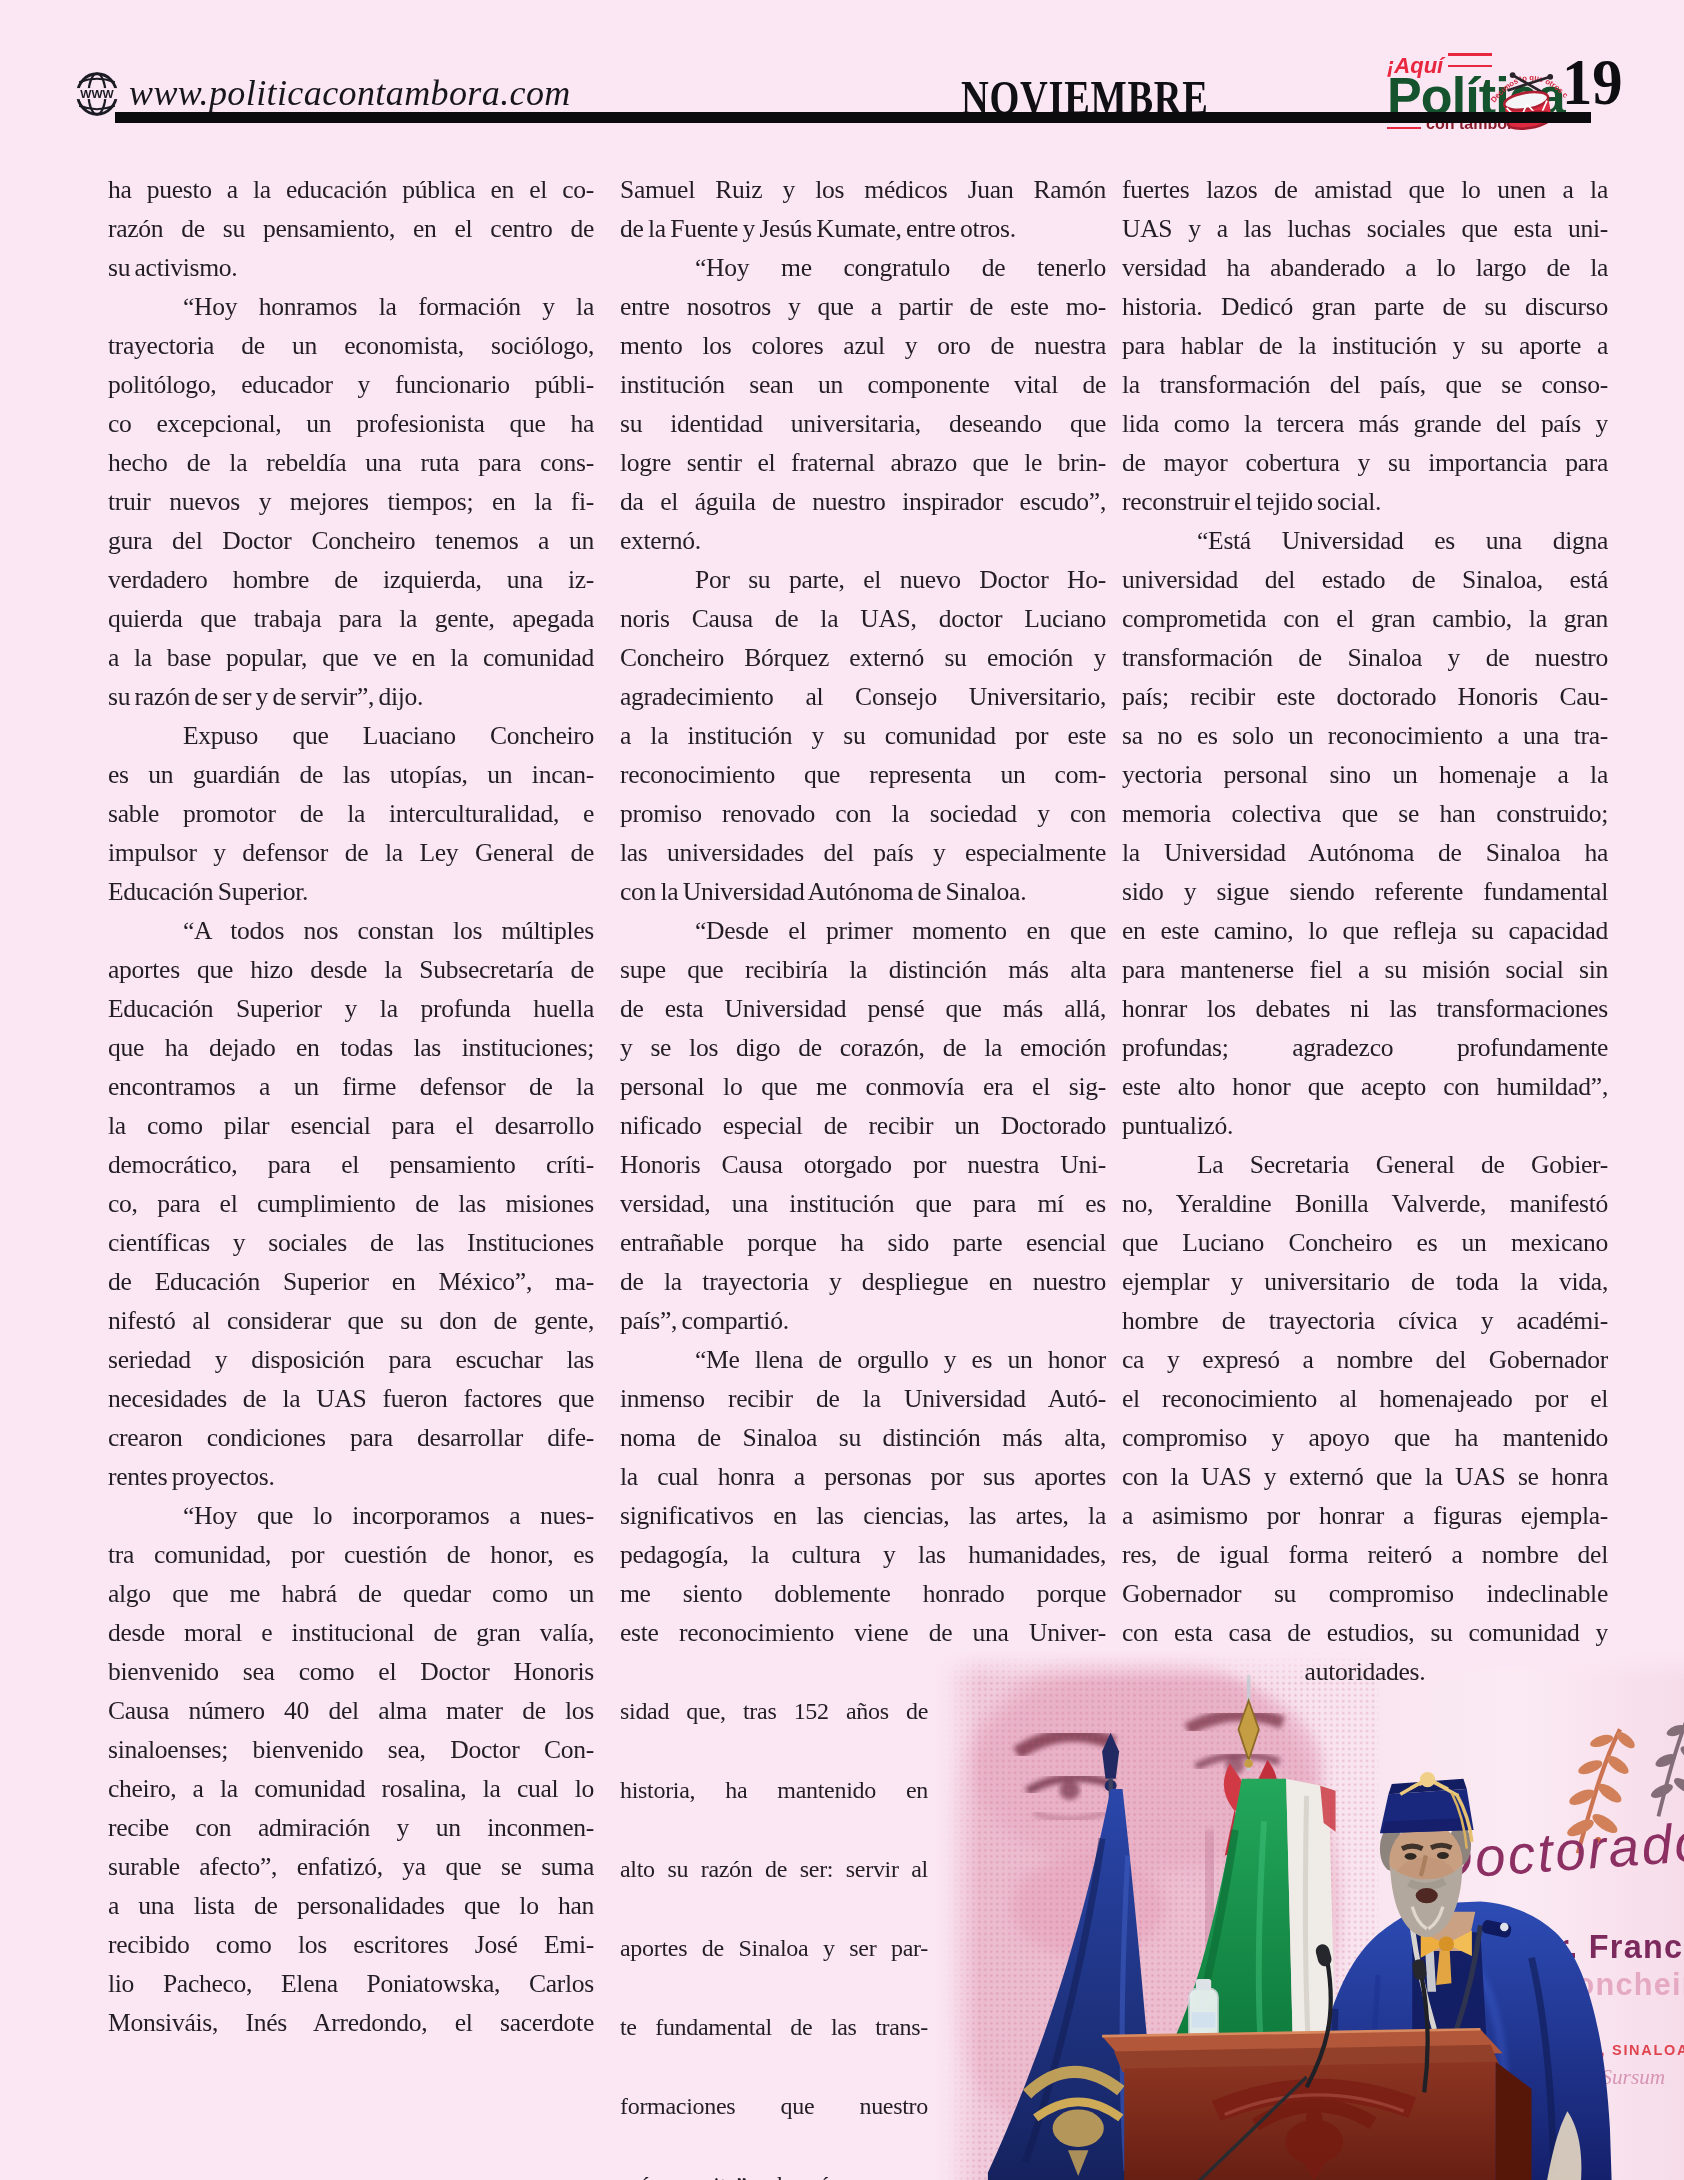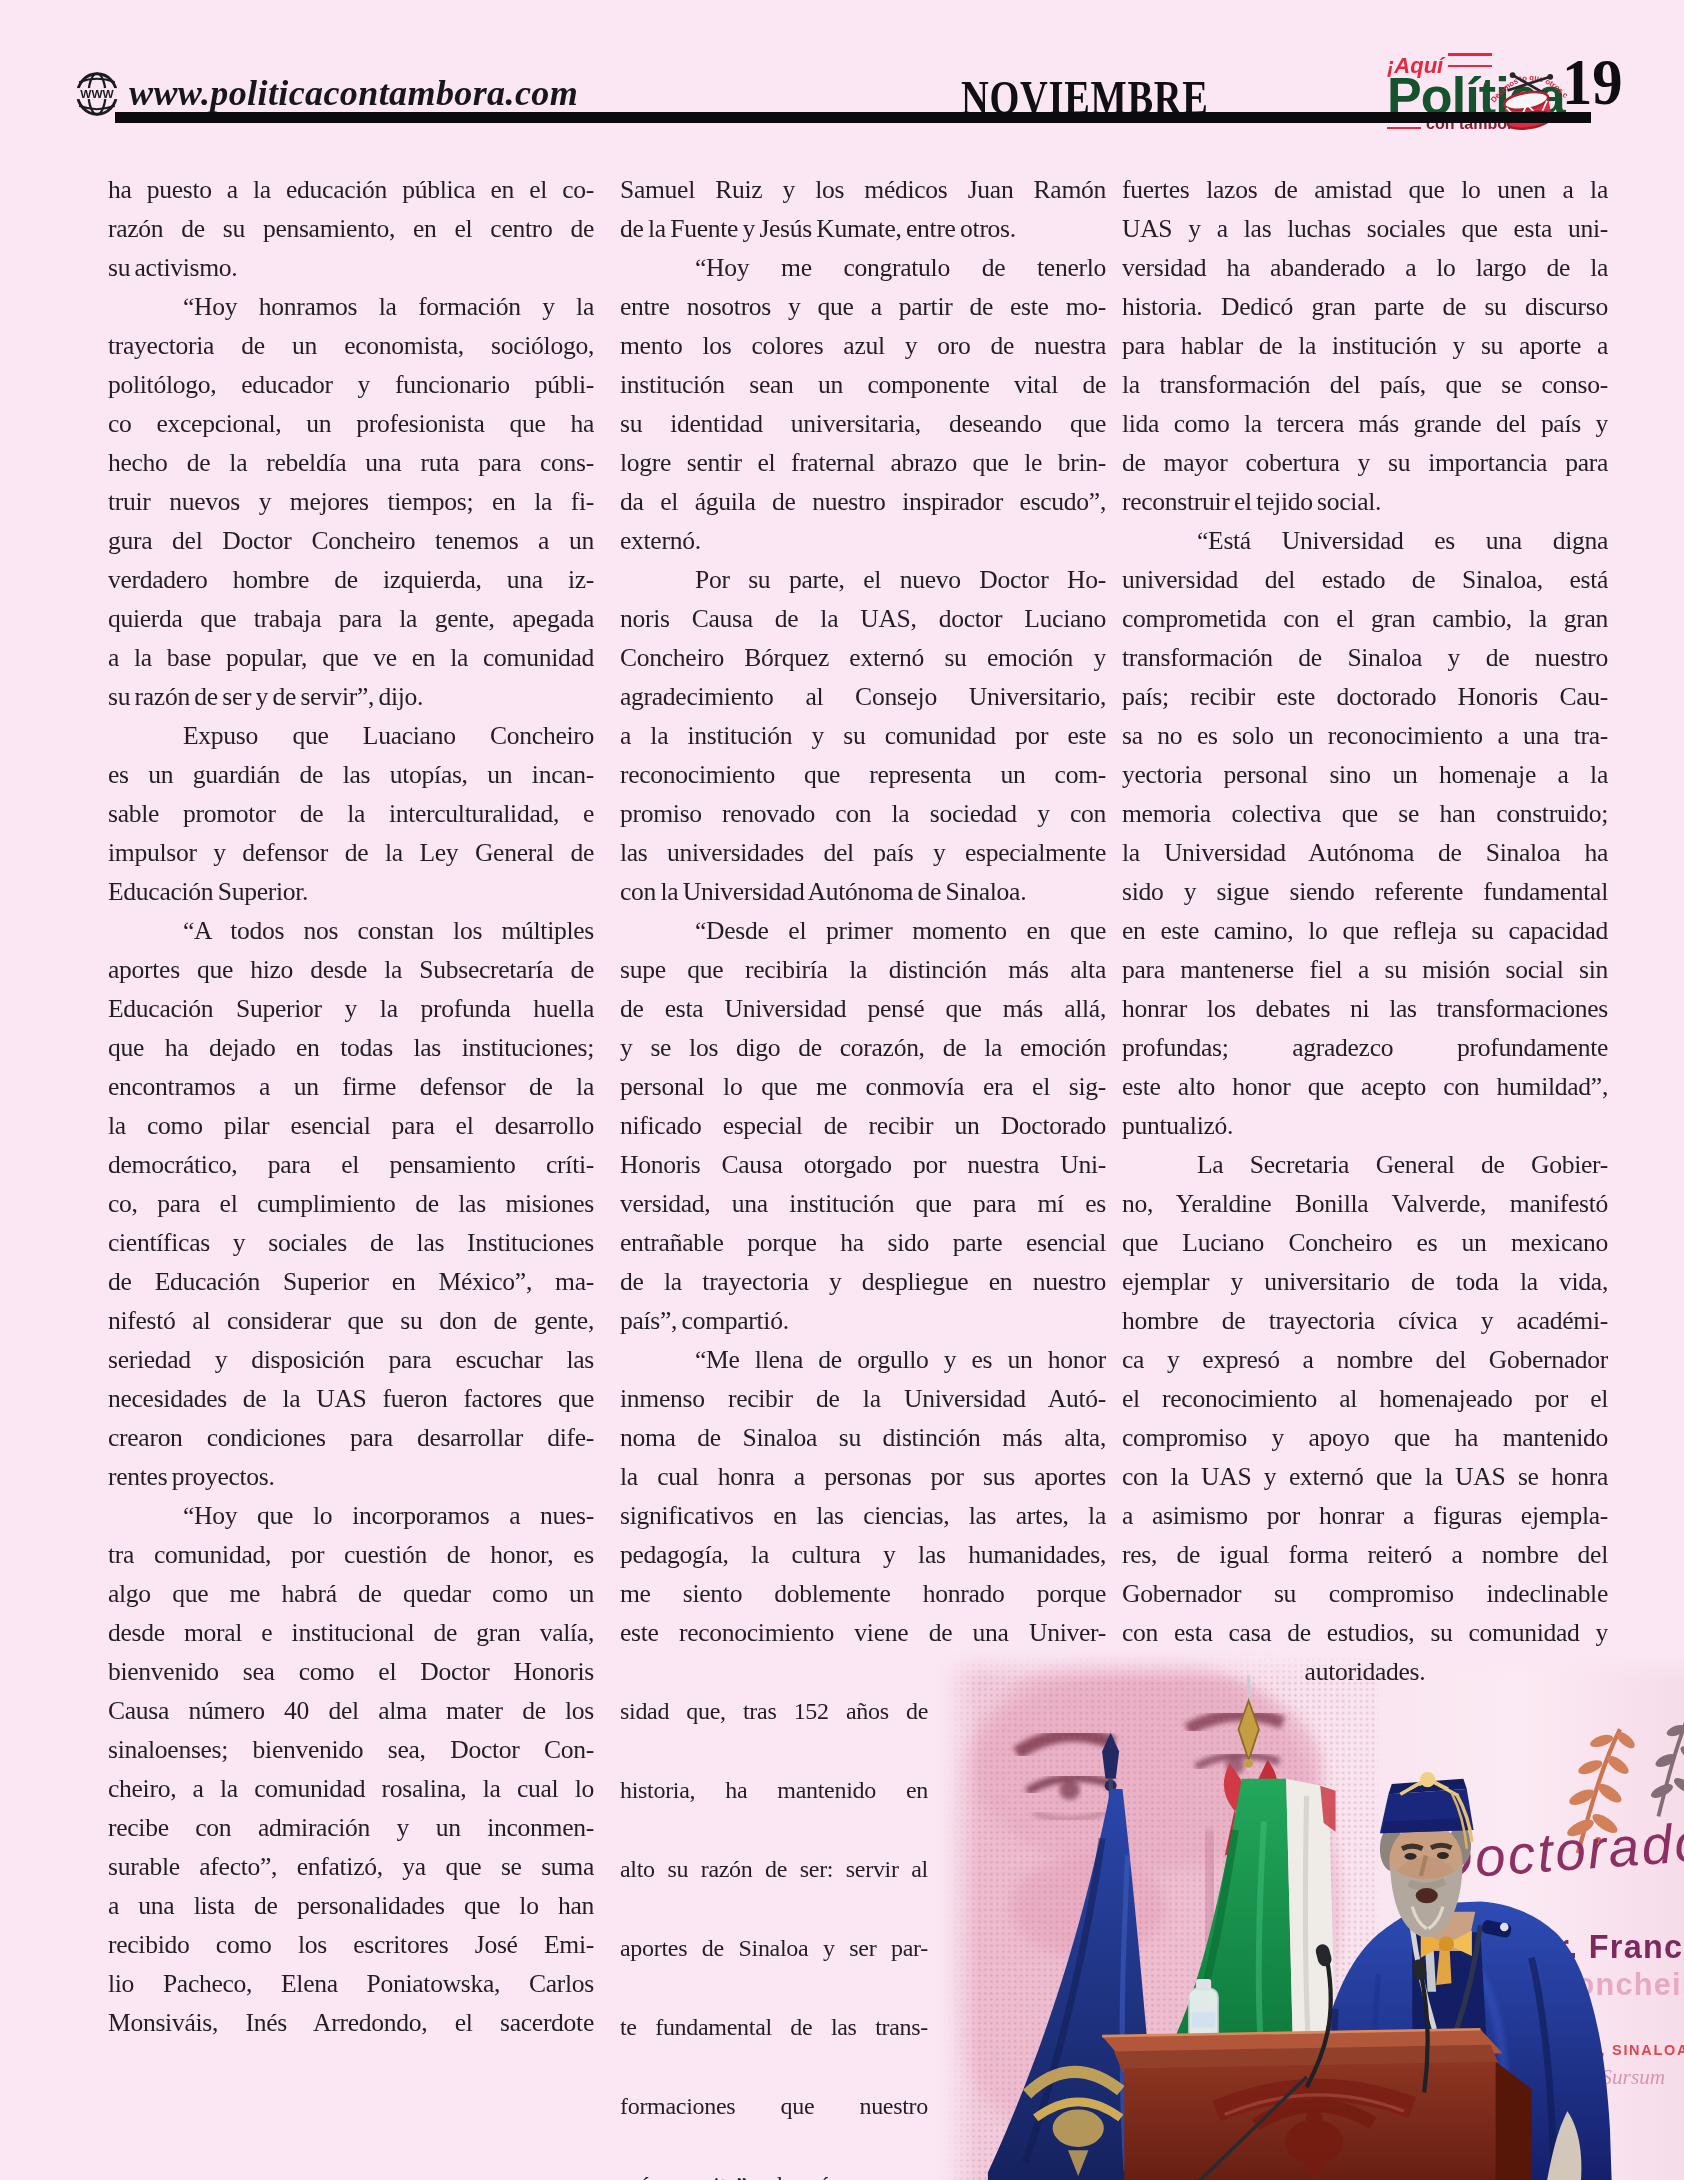--- a/index.html
+++ b/index.html
@@ -6,21 +6,21 @@
   body{
     width:1685px;height:2181px;position:relative;overflow:hidden;
     background:#fbe6f4;
     font-family:"Liberation Serif","DejaVu Serif",serif;
     color:#221e23;
   }
   .abs{position:absolute;}
 
   
   .site-url{
-    left:129px;top:72px;font-style:italic;font-weight:700;font-size:36px;
+    left:129px;top:72px;font-style:italic;font-weight:400;font-size:36px;
     color:#17161d;letter-spacing:0.4px;
   }
   .globe{left:73px;top:72px;width:48px;height:44px;}
   .month{
     left:961px;top:70px;font-size:48px;font-weight:bold;color:#0f0f14;
     transform:scaleX(.80);transform-origin:0 50%;letter-spacing:0.9px;white-space:nowrap;
   }
   .pagenum{
     left:1562px;top:44px;font-size:66px;font-weight:bold;color:#0e0e12;
     transform:scaleX(.92);transform-origin:0 50%;

